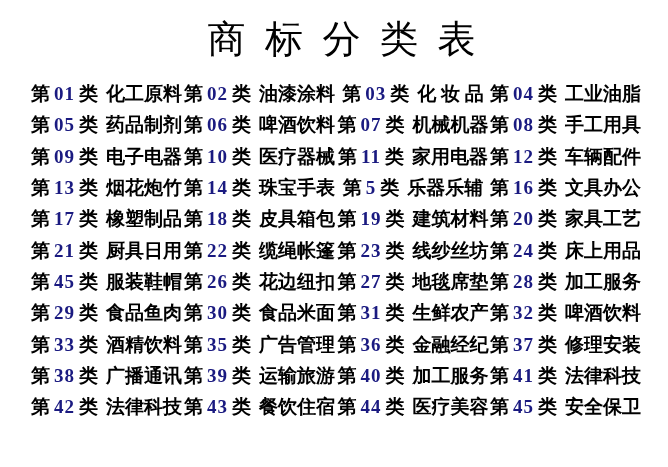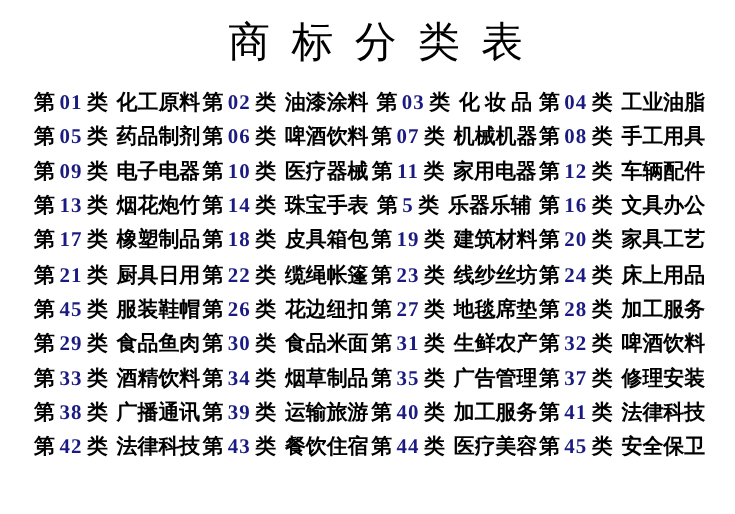--- a/index.html
+++ b/index.html
@@ -65,22 +65,22 @@
       <div class="cell"><span class="pfx">第</span><span class="num">24</span><span class="sfx">类</span><span class="name">床上用品</span></div>
       <div class="cell"><span class="pfx">第</span><span class="num">45</span><span class="sfx">类</span><span class="name">服装鞋帽</span></div>
       <div class="cell"><span class="pfx">第</span><span class="num">26</span><span class="sfx">类</span><span class="name">花边纽扣</span></div>
       <div class="cell"><span class="pfx">第</span><span class="num">27</span><span class="sfx">类</span><span class="name">地毯席垫</span></div>
       <div class="cell"><span class="pfx">第</span><span class="num">28</span><span class="sfx">类</span><span class="name">加工服务</span></div>
       <div class="cell"><span class="pfx">第</span><span class="num">29</span><span class="sfx">类</span><span class="name">食品鱼肉</span></div>
       <div class="cell"><span class="pfx">第</span><span class="num">30</span><span class="sfx">类</span><span class="name">食品米面</span></div>
       <div class="cell"><span class="pfx">第</span><span class="num">31</span><span class="sfx">类</span><span class="name">生鲜农产</span></div>
       <div class="cell"><span class="pfx">第</span><span class="num">32</span><span class="sfx">类</span><span class="name">啤酒饮料</span></div>
       <div class="cell"><span class="pfx">第</span><span class="num">33</span><span class="sfx">类</span><span class="name">酒精饮料</span></div>
-      <div class="cell"><span class="pfx">第</span><span class="num">34</span><span class="sfx">类</span><span class="name">烟草制品</span></div>
       <div class="cell"><span class="pfx">第</span><span class="num">35</span><span class="sfx">类</span><span class="name">广告管理</span></div>
+      <div class="cell"><span class="pfx">第</span><span class="num">36</span><span class="sfx">类</span><span class="name">金融经纪</span></div>
       <div class="cell"><span class="pfx">第</span><span class="num">37</span><span class="sfx">类</span><span class="name">修理安装</span></div>
       <div class="cell"><span class="pfx">第</span><span class="num">38</span><span class="sfx">类</span><span class="name">广播通讯</span></div>
       <div class="cell"><span class="pfx">第</span><span class="num">39</span><span class="sfx">类</span><span class="name">运输旅游</span></div>
       <div class="cell"><span class="pfx">第</span><span class="num">40</span><span class="sfx">类</span><span class="name">加工服务</span></div>
       <div class="cell"><span class="pfx">第</span><span class="num">41</span><span class="sfx">类</span><span class="name">法律科技</span></div>
       <div class="cell"><span class="pfx">第</span><span class="num">42</span><span class="sfx">类</span><span class="name">法律科技</span></div>
       <div class="cell"><span class="pfx">第</span><span class="num">43</span><span class="sfx">类</span><span class="name">餐饮住宿</span></div>
       <div class="cell"><span class="pfx">第</span><span class="num">44</span><span class="sfx">类</span><span class="name">医疗美容</span></div>
       <div class="cell"><span class="pfx">第</span><span class="num">45</span><span class="sfx">类</span><span class="name">安全保卫</span></div>
     </div>

